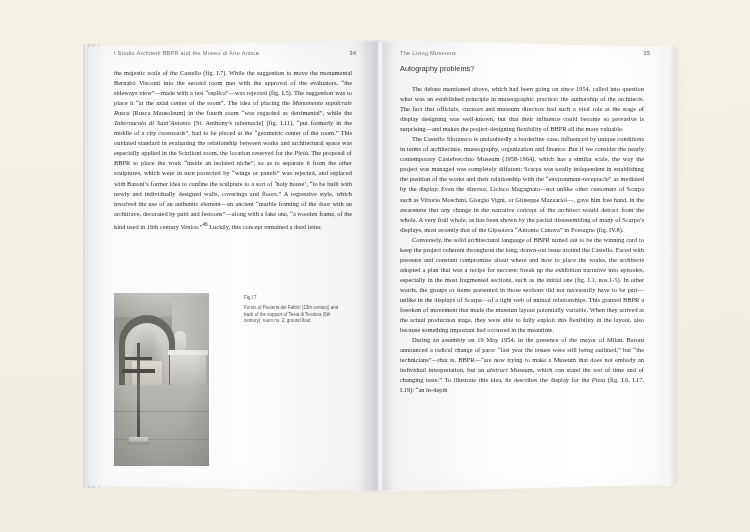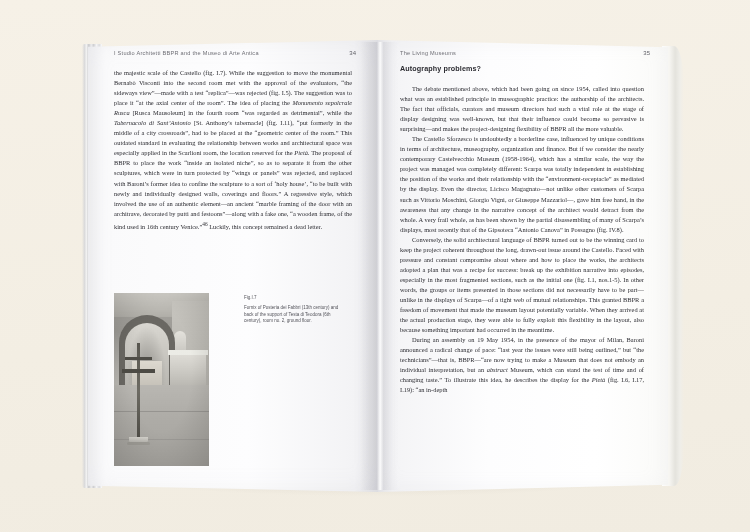--- a/index.html
+++ b/index.html
@@ -167,21 +167,21 @@
     top: 44px;
     width: 244px;
   }
 
   .section-head {
     position: absolute;
     left: 22px;
     top: 24px;
     font-family: "Liberation Sans", sans-serif;
     font-size: 7.2px;
-    font-weight: bold;
+    font-weight: normal;
     color: #2b2b31;
     letter-spacing: 0.1px;
   }
 
   p { margin: 0; }
   p.ind { text-indent: 12px; }
   em { font-style: italic; }
 
   
   .figure {

